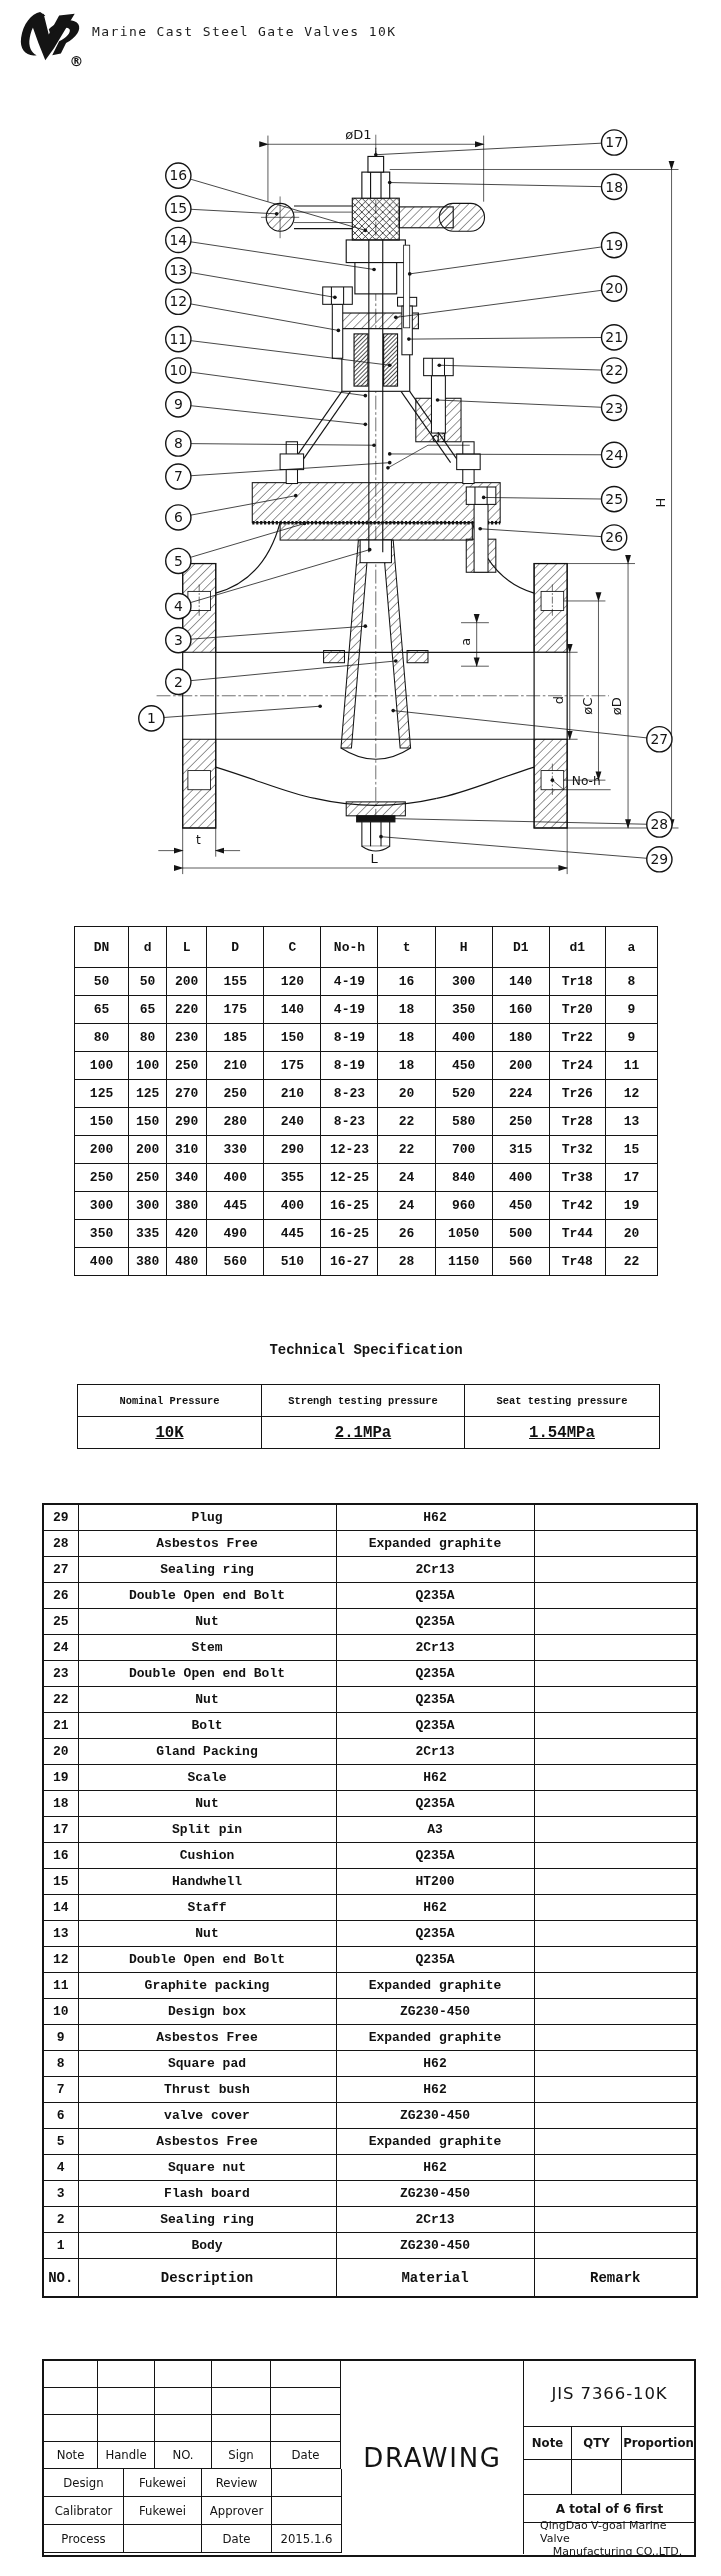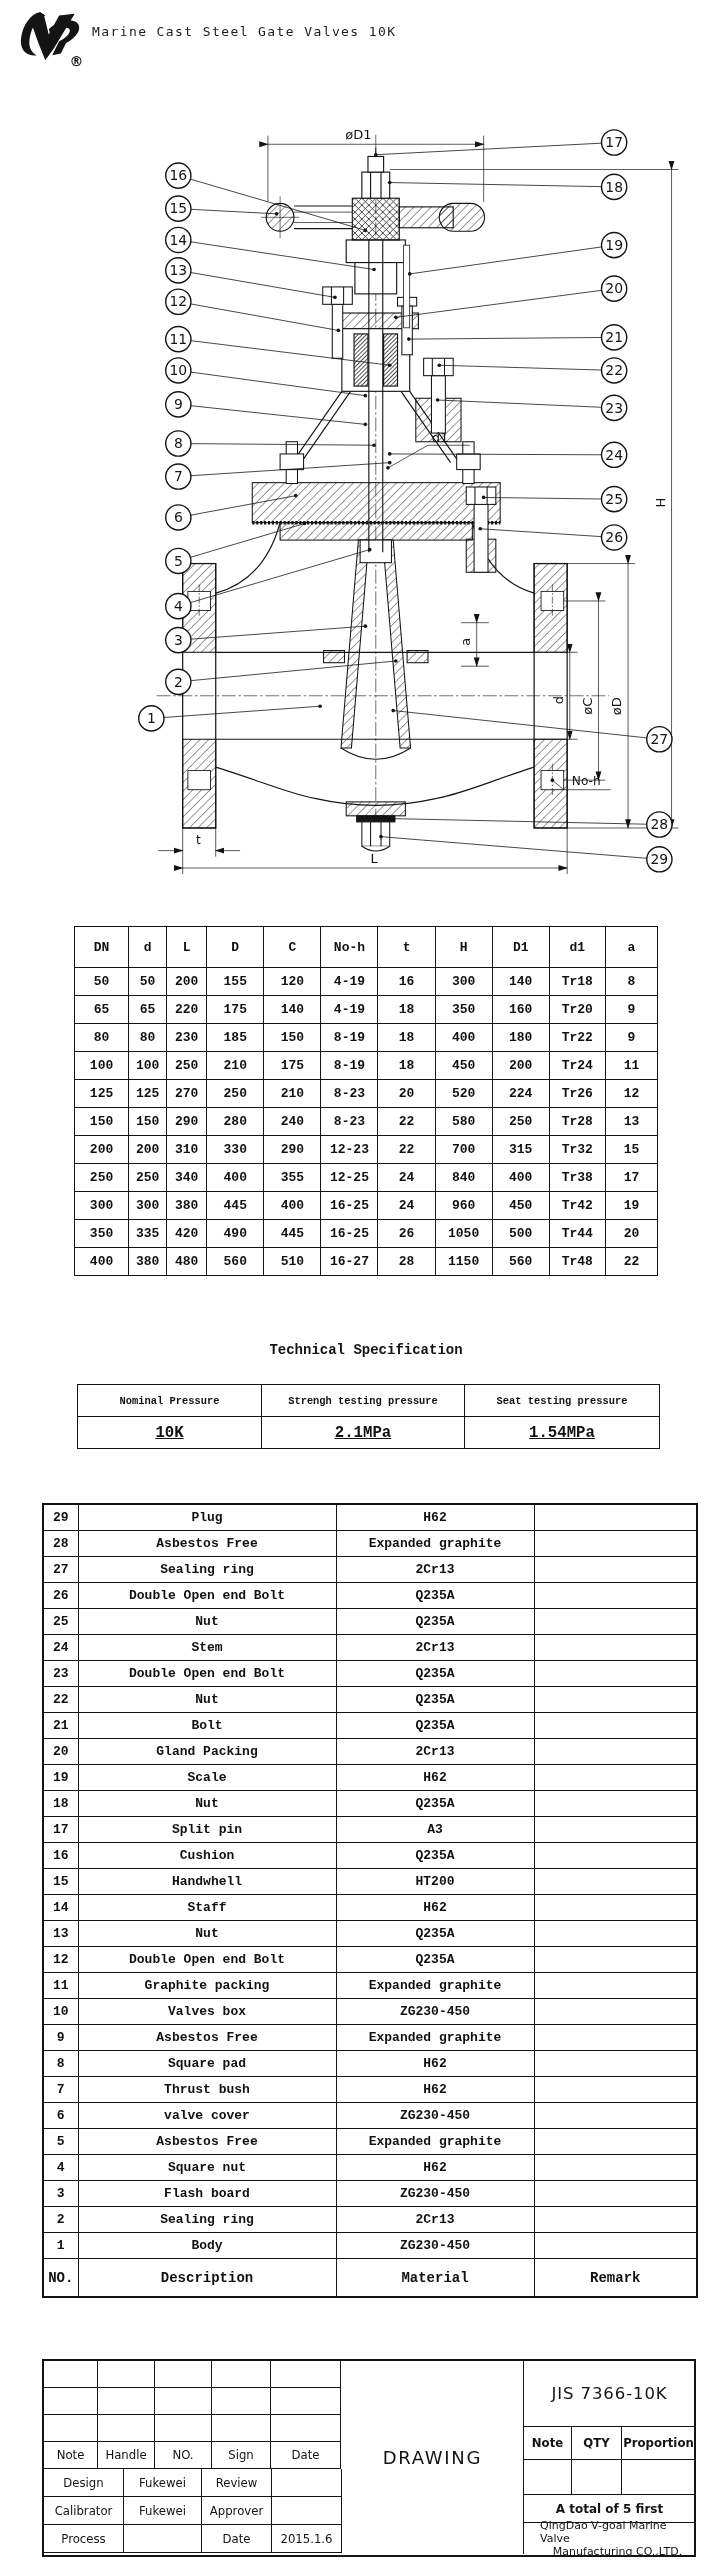--- a/index.html
+++ b/index.html
@@ -29,21 +29,21 @@
   
   .title-block{position:absolute;left:42px;top:2359px;width:654px;height:198px;
                border:2.6px solid #141414;box-sizing:border-box;font-family:"DejaVu Sans",sans-serif;}
   .tb-cell{box-sizing:border-box;border-right:1.7px solid #141414;border-bottom:1.7px solid #141414;
            display:flex;align-items:center;justify-content:center;font-size:11.7px;overflow:hidden;}
   .tb-left{position:absolute;left:0;top:0;width:298px;height:193px;}
   .tb-grid-top{display:grid;grid-template-columns:54px 57px 57px 59px 70px;grid-template-rows:repeat(4,27px);}
   .tb-grid-bot{display:grid;grid-template-columns:80px 78px 70px 70px;grid-template-rows:repeat(3,28px);}
   .tb-mid{position:absolute;left:298px;top:0;width:182px;height:193px;display:flex;
           align-items:center;justify-content:center;border-right:1.7px solid #141414;box-sizing:border-box;}
-  .tb-drawing{font-size:18px;letter-spacing:1.7px;}
+  .tb-drawing{font-size:26px;letter-spacing:1.7px;}
   .tb-right{position:absolute;left:480px;top:0;width:171px;height:250px;}
   .tb-right .row{box-sizing:border-box;border-bottom:1.7px solid #141414;display:flex;align-items:center;justify-content:center;}
   .tb-jis{height:66px;font-size:16.5px;letter-spacing:0.9px;}
   .tb-qty-head{height:33px;display:grid !important;grid-template-columns:48px 50px 73px;}
   .tb-qty-head div,.tb-qty-empty div{box-sizing:border-box;border-right:1.7px solid #141414;height:100%;
       display:flex;align-items:center;justify-content:center;font-weight:bold;font-size:11.7px;}
   .tb-qty-head div:last-child,.tb-qty-empty div:last-child{border-right:none;}
   .tb-qty-empty{height:35px;display:grid !important;grid-template-columns:48px 50px 73px;}
   .tb-total{height:28px;font-weight:bold;font-size:12px;}
   .tb-company{height:30px;border-bottom:none !important;flex-direction:column;font-size:11px;line-height:13px;margin-left:16px;}
@@ -720,21 +720,21 @@
           <td></td>
         </tr>
         <tr>
           <td>11</td>
           <td>Graphite packing</td>
           <td>Expanded graphite</td>
           <td></td>
         </tr>
         <tr>
           <td>10</td>
-          <td>Valves box</td>
+          <td>Design box</td>
           <td>ZG230-450</td>
           <td></td>
         </tr>
         <tr>
           <td>9</td>
           <td>Asbestos Free</td>
           <td>Expanded graphite</td>
           <td></td>
         </tr>
         <tr>
@@ -841,21 +841,21 @@
       <div class="row tb-qty-head" id="tb-qty-head">
           <div>Note</div>
           <div>QTY</div>
           <div>Proportion</div>
         </div>
       <div class="row tb-qty-empty">
           <div></div>
           <div></div>
           <div></div>
         </div>
-      <div class="row tb-total">A total of 5 first</div>
+      <div class="row tb-total">A total of 6 first</div>
       <div class="row tb-company">
         <span>QingDao V-goal Marine Valve</span>
         <span>Manufacturing CO.,LTD.</span>
       </div>
     </div>
   </div>
 </div>
 
 
 </body></html>

